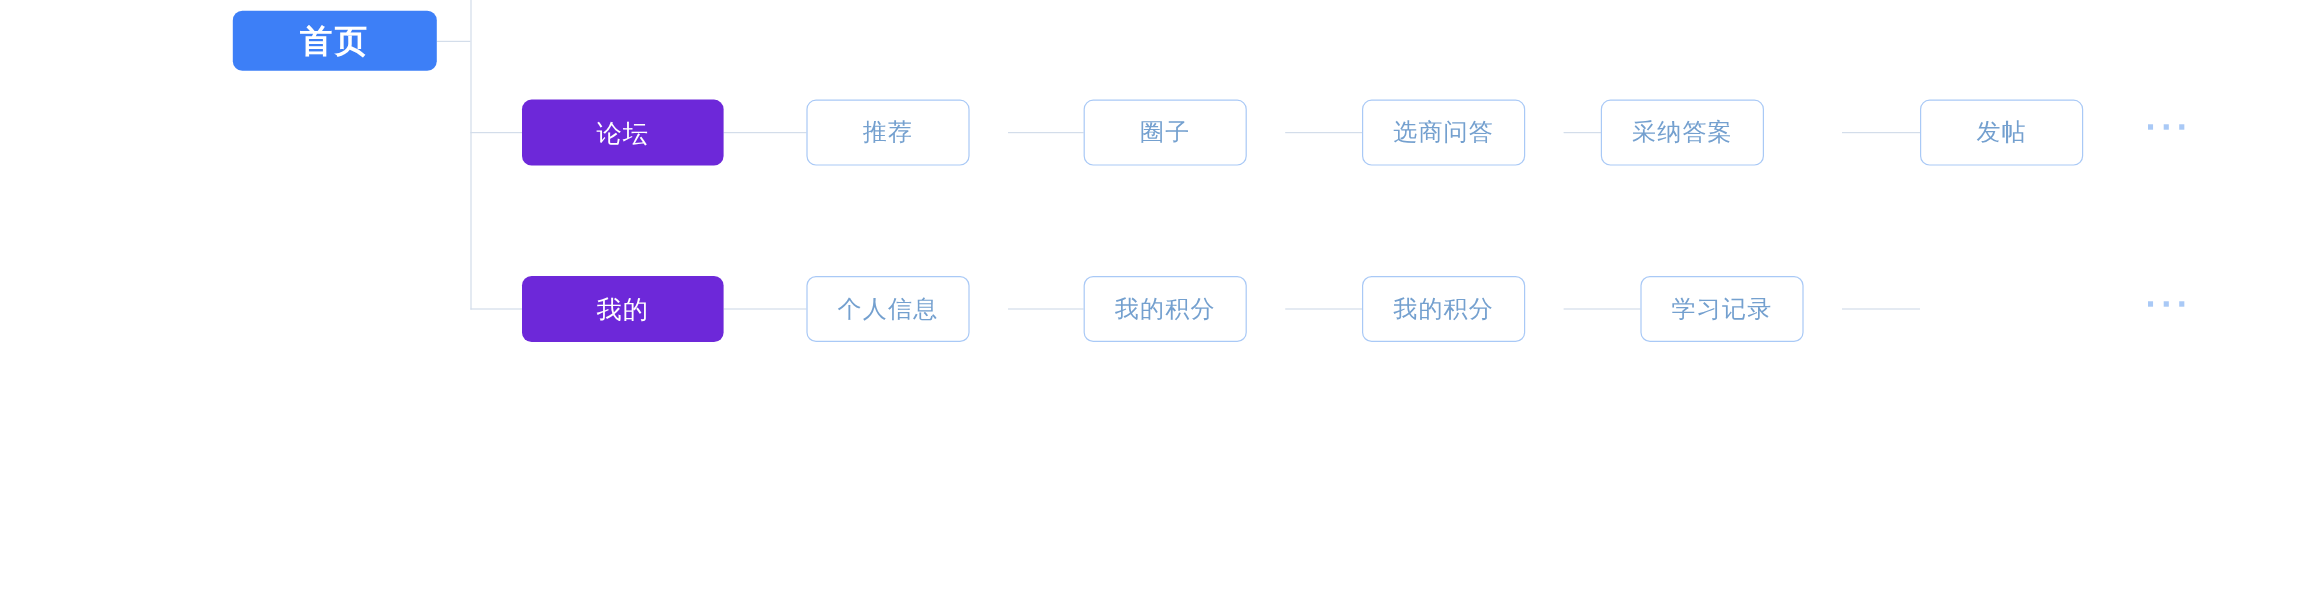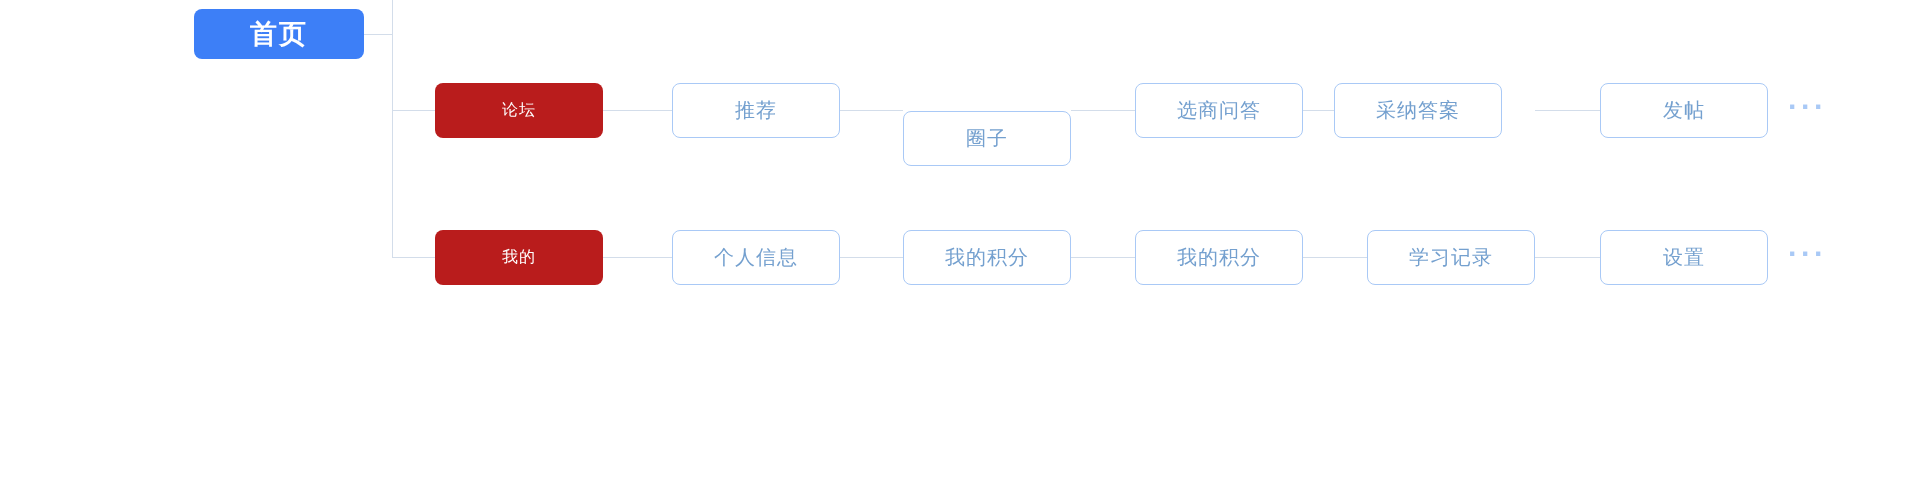--- a/index.html
+++ b/index.html
@@ -5,29 +5,29 @@
   html,body{margin:0;padding:0;background:#ffffff;}
   body{font-family:"Liberation Sans", sans-serif;}
   .canvas{position:relative;width:1920px;height:504px;background:#ffffff;overflow:hidden;}
 
   .node{position:absolute;display:flex;align-items:center;justify-content:center;
         box-sizing:border-box;border-radius:8px;cursor:pointer;}
 
   .root{left:194px;top:9px;width:170px;height:50px;background:#3d7ff7;
         color:#ffffff;font-size:27px;font-weight:bold;letter-spacing:2px;}
 
-  .branch{width:168px;height:55px;background:#b91c1c;color:#ffffff;
-          font-size:16px;letter-spacing:1px;}
+  .branch{width:168px;height:55px;background:#6d28d9;color:#ffffff;
+          font-size:21px;letter-spacing:1px;}
   .branch.row1{left:435px;top:83px;}
   .branch.row2{left:435px;top:230px;}
 
-  .leaf{width:168px;height:55px;background:#ffffff;border:1px solid #a9c9f6;
+  .leaf{width:136px;height:55px;background:#ffffff;border:1px solid #a9c9f6;
         color:#74a0cf;font-size:20px;letter-spacing:1px;}
   .row1.c0{left:672px;top:83px;}
-  .row1.c1{left:903px;top:83px;margin-top:28px;}
+  .row1.c1{left:903px;top:83px;}
   .row1.c2{left:1135px;top:83px;}
   .row1.c3{left:1334px;top:83px;}
   .row1.c4{left:1600px;top:83px;}
   .row2.c0{left:672px;top:230px;}
   .row2.c1{left:903px;top:230px;}
   .row2.c2{left:1135px;top:230px;}
   .row2.c3{left:1367px;top:230px;}
   .row2.c4{left:1600px;top:230px;}
 
   .hline{position:absolute;height:1px;background:#d3ddea;}
@@ -68,16 +68,15 @@
   <div class="node leaf row1 c2">选商问答</div>
   <div class="node leaf row1 c3">采纳答案</div>
   <div class="node leaf row1 c4">发帖</div>
   <div class="more row1">···</div>
 
   <div class="node branch row2">我的</div>
   <div class="node leaf row2 c0">个人信息</div>
   <div class="node leaf row2 c1">我的积分</div>
   <div class="node leaf row2 c2">我的积分</div>
   <div class="node leaf row2 c3">学习记录</div>
-  <div class="node leaf row2 c4">设置</div>
   <div class="more row2">···</div>
 
 </div>
 
 </body></html>

